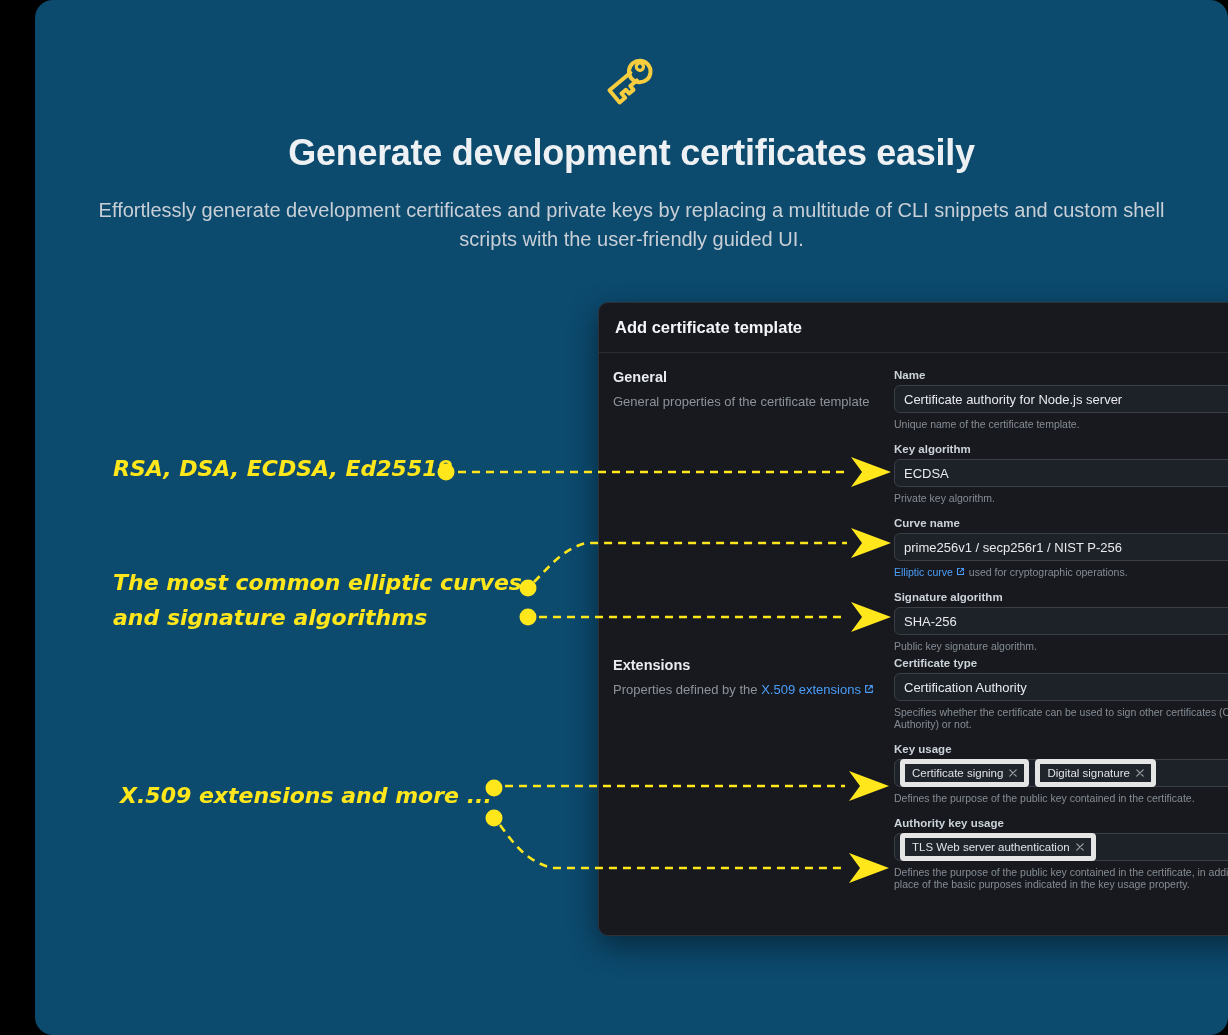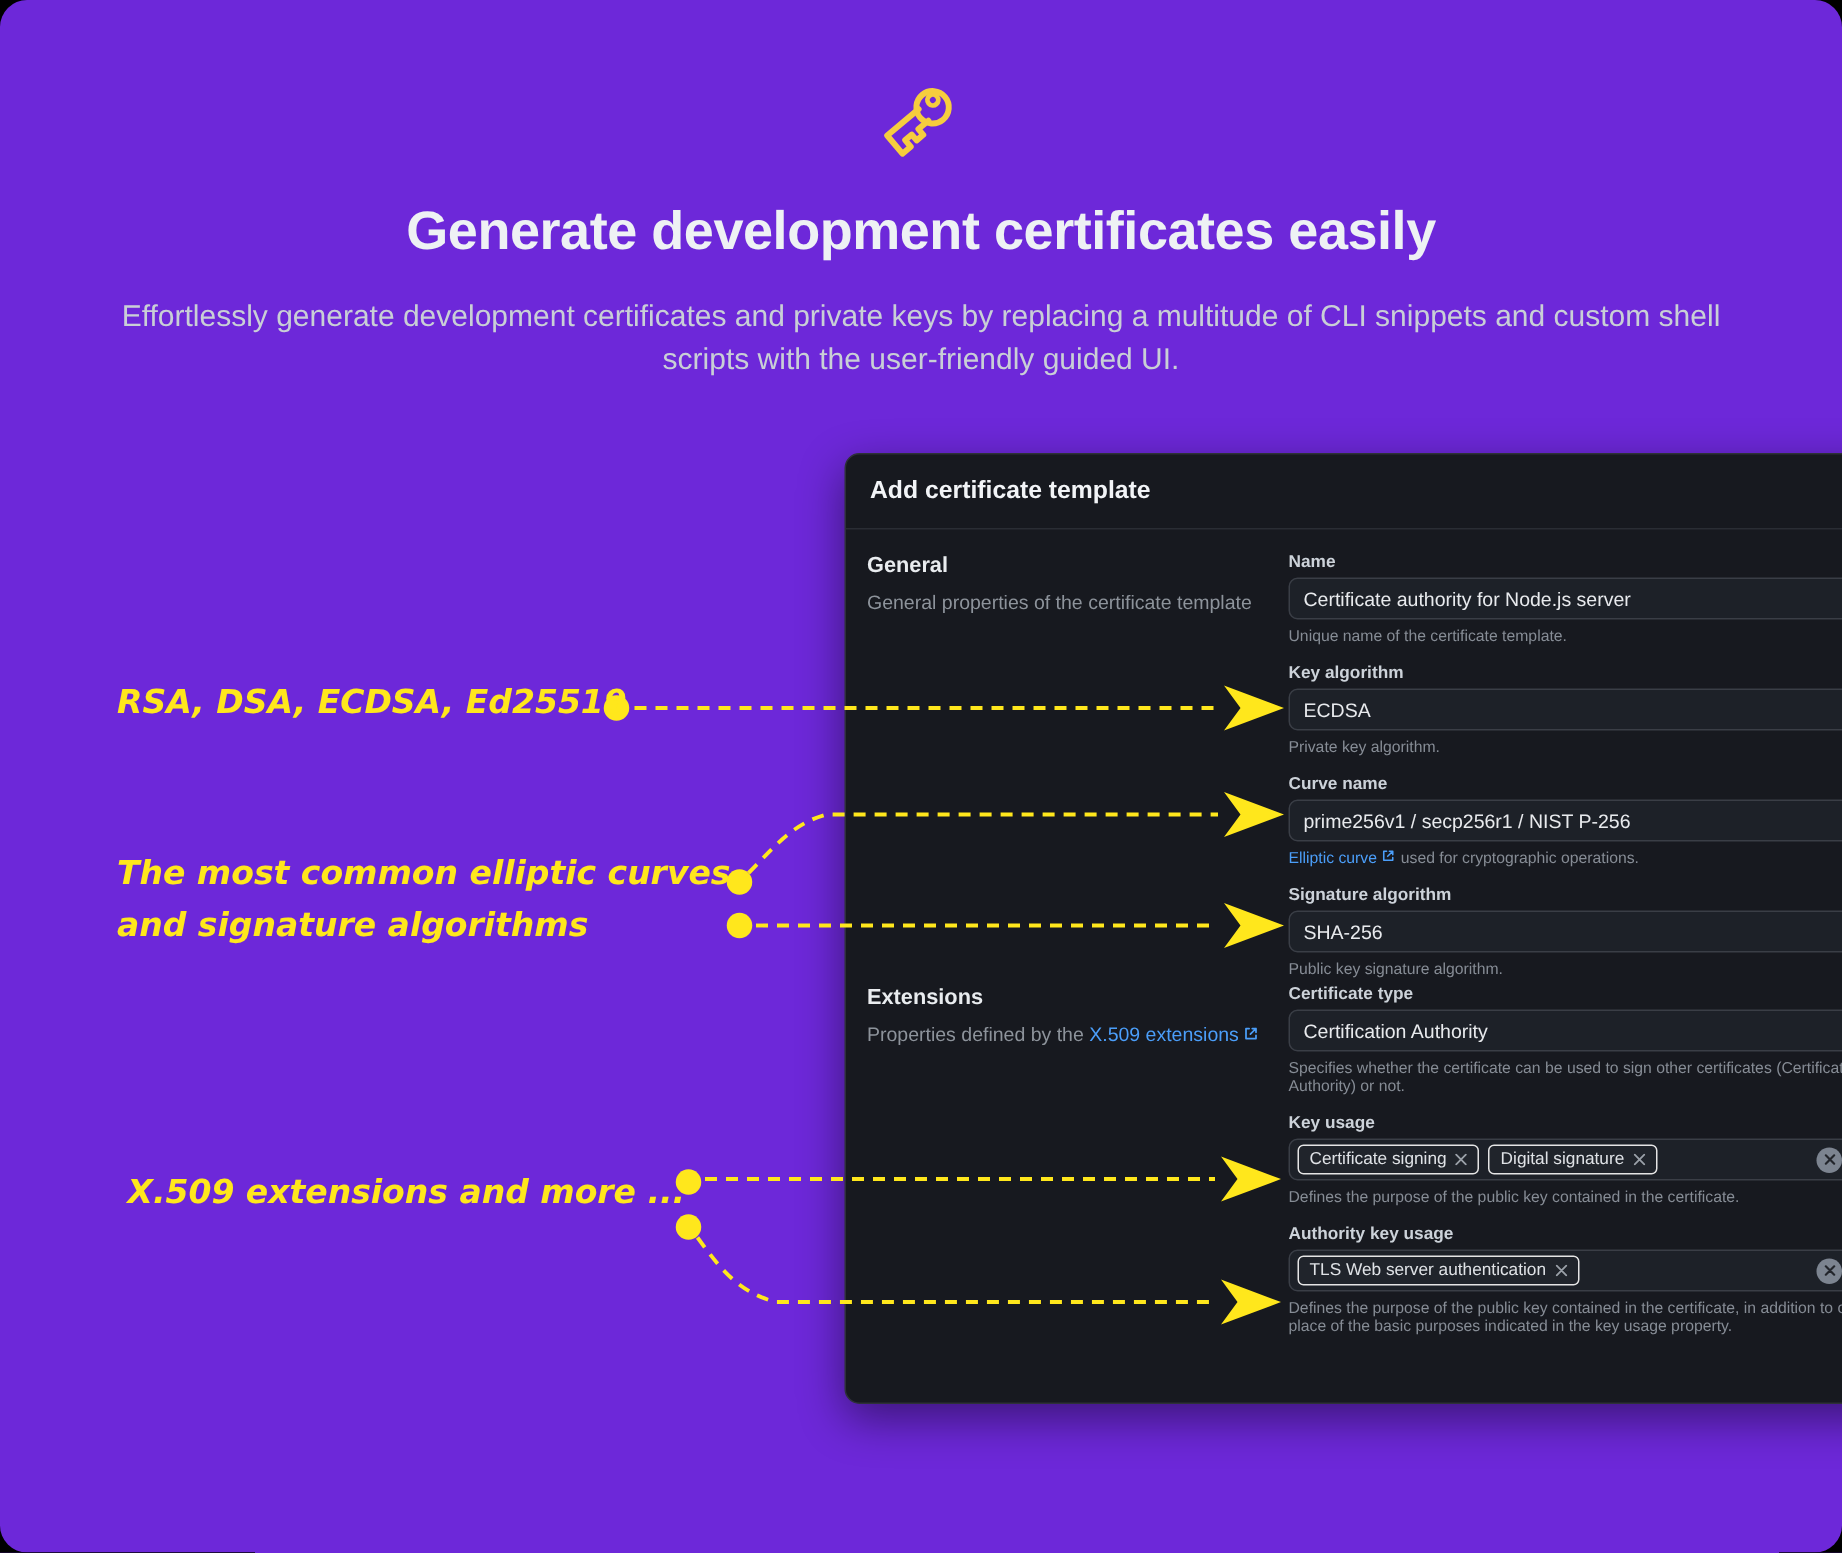--- a/index.html
+++ b/index.html
@@ -1,19 +1,19 @@
 <!DOCTYPE html>
 <html><head>
 <meta charset="utf-8">
 <style>
   * { margin:0; padding:0; box-sizing:border-box; }
   html,body { background:#000; }
   .stage { position:relative; width:1228px; height:1035px; background:#000; overflow:hidden;
            font-family:"Liberation Sans", sans-serif; }
-  .panel { position:absolute; inset:0; background:#6d28d9; border-radius:18px; }
+  .panel { position:absolute; inset:0; background:#0c4a6e; border-radius:18px;margin-left:35px; }
 
   
   .hero { position:absolute; top:0; left:0; width:100%; text-align:center; }
   .hero-icon { margin-top:42px; }
   .hero h1 { margin-top:14px; font-size:36px; font-weight:700; letter-spacing:-0.3px; color:#eef1f4; }
   .hero p  { margin:22px auto 0; max-width:1120px; font-size:20px; line-height:29px; color:#c9cfd6; }
 
   
   .card { position:absolute; left:563px; top:302px; width:704px; height:634px;
           background:#17191f; border:1px solid #2e3138; border-radius:10px; z-index:1;
@@ -33,21 +33,21 @@
   .f-label { display:block; font-size:11.5px; line-height:12px; font-weight:700; color:#ccd2d9; margin-bottom:4px; }
   .control { height:28px; width:100%; display:flex; align-items:center; gap:6px;
              background:#1d2128; border:1px solid #3a3e46; border-radius:6px;
              padding:0 9px; font-size:13px; color:#e8eaed; }
   input.control { outline:none; font-family:"Liberation Sans", sans-serif; }
   .select { justify-content:space-between; cursor:pointer; }
   .helper { margin-top:5px; font-size:10.5px; line-height:12px; color:#868c95; }
 
   .chips { padding:0 5px; }
   .chip { display:inline-flex; align-items:center; gap:6px; background:#20242b;
-          border:1px solid #e5e5e5; border-radius:4px; padding:3px 7px;
+          border:5px solid #e5e5e5; border-radius:4px; padding:3px 7px;
           font-size:11.5px; color:#dfe2e6; cursor:pointer; white-space:nowrap; }
   .tail { margin-left:auto; display:flex; align-items:center; gap:7px; }
   .clear-btn { width:17px; height:17px; border-radius:50%; background:#7c8490;
                display:flex; align-items:center; justify-content:center; cursor:pointer; border:none; }
 
   
   .ann { position:absolute; z-index:5; color:#ffe71c; font-family:"DejaVu Sans", sans-serif;
          font-style:italic; font-weight:bold; font-size:22px; line-height:35px; white-space:nowrap; }
   .overlay { position:absolute; inset:0; z-index:4; pointer-events:none; }
 </style>

